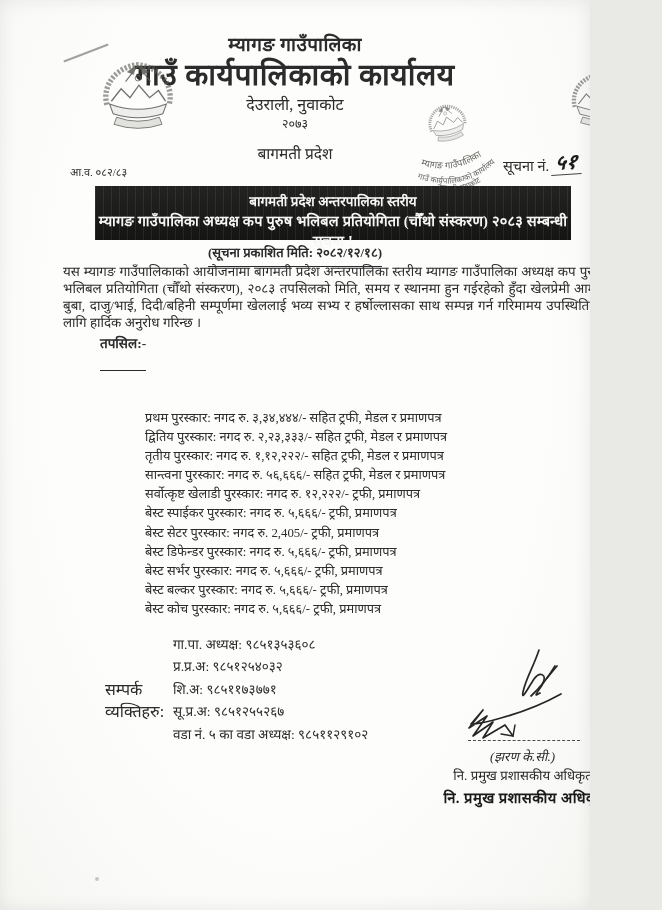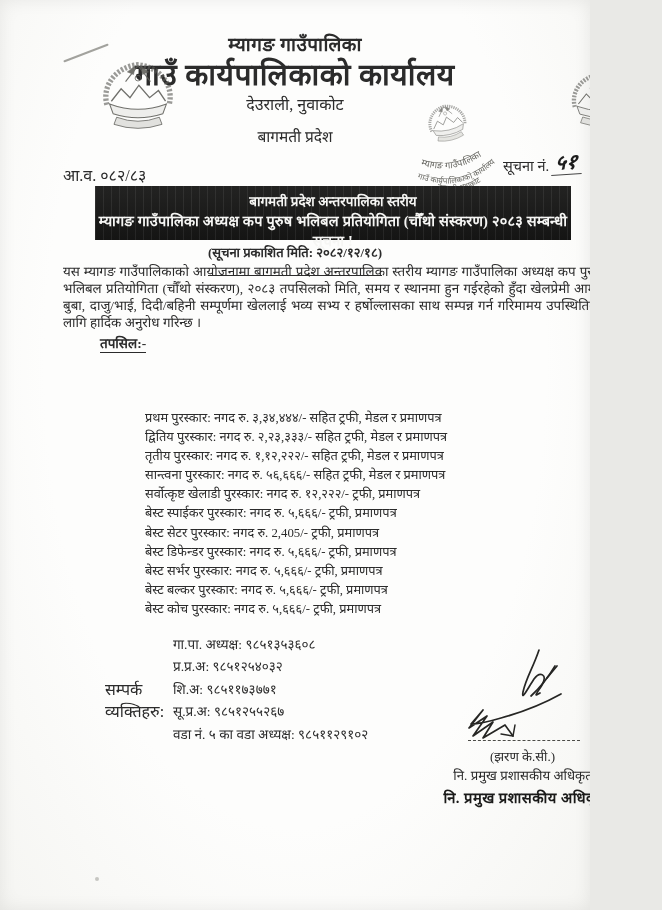--- a/index.html
+++ b/index.html
@@ -27,56 +27,56 @@
     transform:rotate(-21deg);border-radius:2px;opacity:.8;}
   .pen-dot{left:95px;top:877px;width:4px;height:4px;background:#b9b9b4;border-radius:50%;opacity:.8;}
   
   .emblem{opacity:.88;filter:blur(.3px);}
   .emblem-left{left:93px;top:55px;width:90px;height:80px;}
   .emblem-right{left:564px;top:62px;width:72px;height:74px;}
   
   .stamp{left:398px;top:98px;width:112px;height:108px;transform:rotate(-13deg);
     opacity:.82;mix-blend-mode:multiply;}
   
-  .meta-left{left:63px;top:164px;font-size:16px;}
+  .meta-left{left:70px;top:164px;font-size:11px;}
   .meta-right{left:503px;top:152px;font-size:14.5px;display:flex;align-items:flex-end;gap:4px;}
   .notice-no-value{
     font-size:21px;font-style:italic;font-weight:600;color:#1d1d1d;
     transform:skewX(-12deg) rotate(-4deg);display:inline-block;
     border-bottom:1.5px solid #444;padding:0 6px 1px 2px;line-height:1;
   }
   
   .banner{
     left:95px;top:186px;width:476px;height:54px;
     background:#171716;
     background-image:repeating-linear-gradient(90deg,rgba(255,255,255,.07) 0 1px,transparent 1px 8px),
       linear-gradient(180deg,rgba(255,255,255,.05),rgba(0,0,0,.1));
     color:#f6f6f4;text-align:center;
   }
   .banner-l1{font-size:13.5px;font-weight:700;margin-top:6px;}
   .banner-l2{font-size:14.5px;font-weight:700;letter-spacing:.2px;}
   
   .pubdate{left:0;right:0;top:243px;text-align:center;font-size:13px;font-weight:600;}
-  .pubdate span{border-bottom:1px solid #2b2b2b;padding-bottom:15px;}
+  .pubdate span{border-bottom:1px solid #2b2b2b;padding-bottom:6px;}
   
   .bodytext{left:63px;top:263px;width:540px;font-size:13.4px;line-height:17px;
     text-align:justify;}
   .tapasil{left:100px;top:334px;font-size:13.5px;font-weight:600;}
-  .tapasil span{border-bottom:1px solid #2b2b2b;padding-bottom:1px;}
+  .tapasil span{border-bottom:1px solid #2b2b2b;padding-bottom:19px;}
   
   .details{left:63px;top:352px;font-size:13.4px;line-height:20.5px;}
   
   .prizes{left:145px;top:409px;font-size:12.8px;line-height:19.1px;}
   
   .contact-labels{left:105px;top:658px;font-size:16px;line-height:22px;margin-top:21px;}
   .contact-entries{left:173px;top:634px;font-size:13.5px;line-height:22.4px;}
   
   .sig-svg{left:443px;top:648px;width:140px;height:96px;}
   .sig-dash{left:468px;top:740px;width:112px;border-top:1.6px dashed #4c4c48;}
-  .sig-name{left:450px;top:747px;width:145px;text-align:center;font-size:13px;}
+  .sig-name{left:450px;top:747px;width:145px;text-align:center;font-size:13px;font-style:italic;}
   .sig-title{left:423px;top:766px;width:200px;text-align:center;font-size:13.2px;}
   .sig-stamp-title{left:430px;top:787px;width:190px;text-align:center;
     font-size:14.8px;font-weight:800;letter-spacing:.4px;color:#1a1a19;}
   svg text{font-family:"Liberation Serif","DejaVu Serif",serif;}
 </style>
 </head>
 <body>
 
 <div class="page">
 
@@ -95,20 +95,21 @@
     </defs>
   </svg>
 
   <div class="abs pen-mark"></div>
   <div class="abs pen-dot"></div>
 
   <div class="abs letterhead">
     <div class="lh-muni">म्यागङ गाउँपालिका</div>
     <div class="lh-office">गाउँ कार्यपालिकाको कार्यालय</div>
     <div class="lh-addr">देउराली, नुवाकोट</div>
+    <div class="lh-year">२०७३</div>
     <div class="lh-prov">बागमती प्रदेश</div>
   </div>
 
   <svg class="abs emblem emblem-left" viewBox="0 0 100 90">
     <use href="#np-emblem"></use>
   </svg>
   <svg class="abs emblem emblem-right" viewBox="0 0 100 90">
     <use href="#np-emblem"></use>
   </svg>
 

